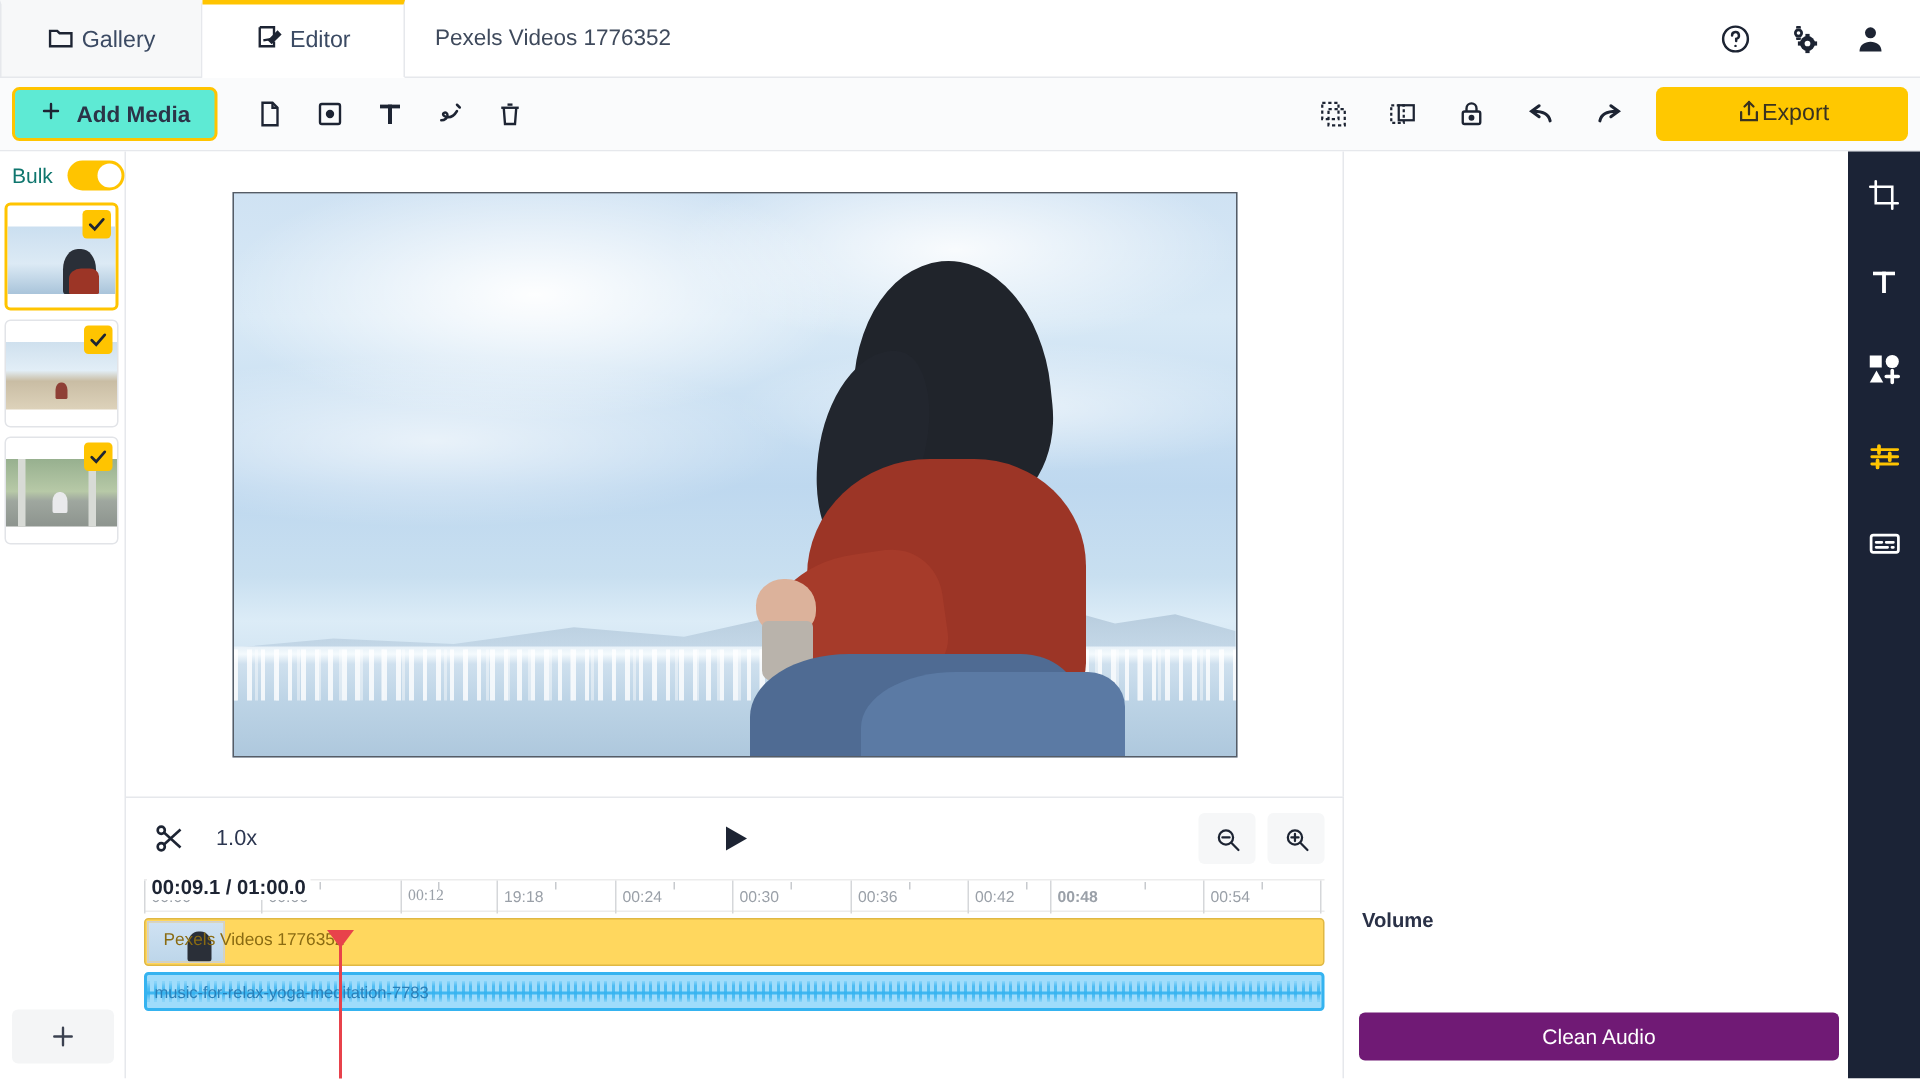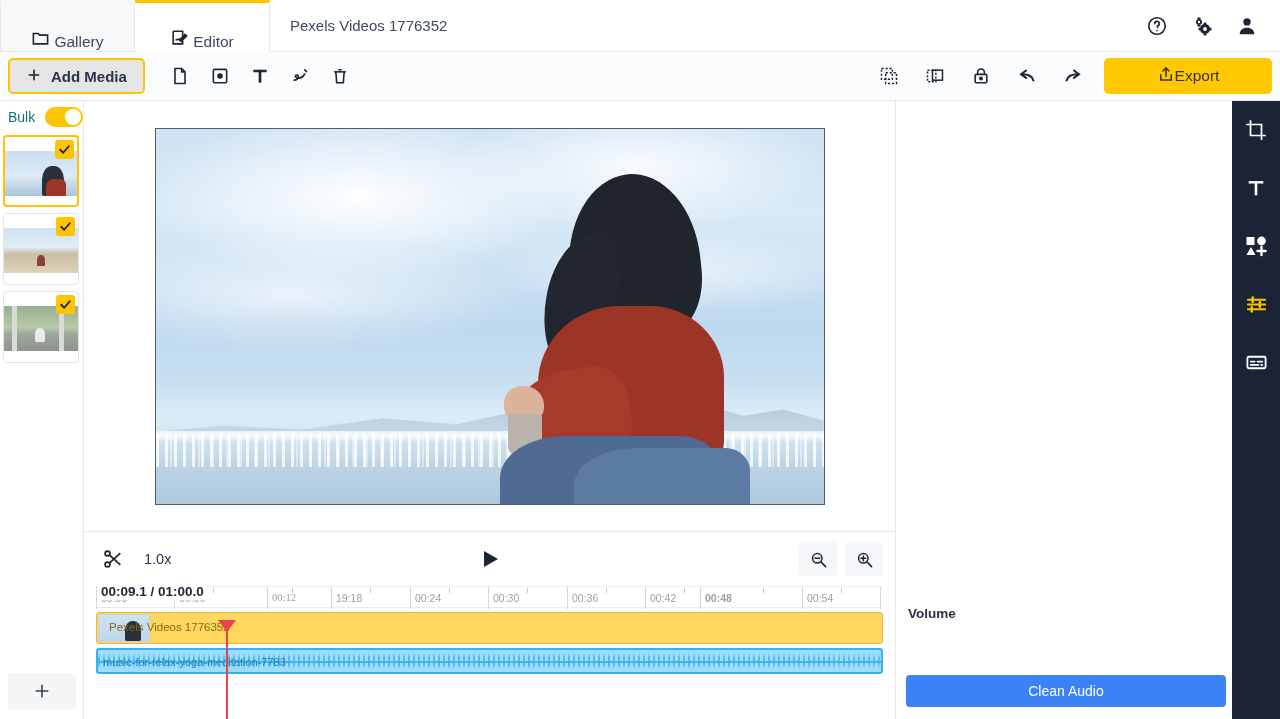--- a/index.html
+++ b/index.html
@@ -19,21 +19,21 @@
   }
   .brand {
     display: flex; align-items: center; gap: 8px;
     padding: 0 22px 0 18px;
   }
   .brand-logo { width: 30px; height: 30px; position: relative; }
   .brand-name { font-size: 23px; font-weight: bold; color: #2b2b2b; letter-spacing: -0.3px; }
 
   .tabs { display: flex; align-items: stretch; height: 52px; }
   .tab {
-    display: flex; align-items: flex-end; justify-content: center; gap: 4px;
+    display: flex; align-items: center; justify-content: center; gap: 4px;
     width: 135px; height: 52px; cursor: pointer;
     font-size: 15.5px; color: #3b4a63;
     background: #f7f8f9;
     border-right: 1px solid #e6e8ec;
     border-top: 3px solid transparent;
     border-bottom: 1px solid #e6e8ec;
   }
   .tab:first-child { border-left: 1px solid #e6e8ec; }
   .tab.active {
     background: #ffffff; border-top: 3px solid #ffc400;
@@ -46,21 +46,21 @@
 
   
   .toolbar {
     position: absolute; left: 0; top: 52px; width: 1280px; height: 49px;
     background: #fafbfc; border-bottom: 1px solid #e6e8ec;
     display: flex; align-items: center;
   }
   .add-media {
     display: flex; align-items: center; gap: 9px;
     margin-left: 8px; height: 36px; padding: 0 16px;
-    background: #e5e5e5; border: 2px solid #ffc400; border-radius: 5px;
+    background: #5eead4; border: 2px solid #ffc400; border-radius: 5px;
     font-size: 15px; font-weight: bold; color: #2b3448; cursor: pointer;
   }
   .tb-group { display: flex; align-items: center; gap: 6px; margin-left: 18px; }
   .tb-btn {
     width: 34px; height: 34px; display: flex; align-items: center; justify-content: center;
     cursor: pointer; border-radius: 4px; background: transparent;
   }
   .toolbar-spacer { flex: 1; }
   .tb-group-right { display: flex; align-items: center; gap: 12px; }
   .export-btn {
@@ -267,21 +267,21 @@
     border-radius: 50%; background: #ffc400;
   }
   .vol-box {
     width: 86px; height: 34px; background: #f6f7f8; border-radius: 4px;
     display: flex; align-items: center; justify-content: space-between; padding: 0 10px;
     font-size: 14px; color: #2a3147; cursor: text;
   }
   .vol-box .pct { font-size: 11px; color: #c9ccd1; }
   .clean-btn {
     position: absolute; left: 10px; top: 574px; width: 320px; height: 32px;
-    background: #3b82f6; border-radius: 4px; color: #fff; font-size: 14px;
+    background: #701a75; border-radius: 4px; color: #fff; font-size: 14px;
     display: flex; align-items: center; justify-content: center; cursor: pointer;
   }
 
   
   .rail {
     position: absolute; left: 1232px; top: 101px; width: 48px; height: 618px;
     background: #1b2336; display: flex; flex-direction: column; align-items: center;
     padding-top: 12px; gap: 24px;
   }
   .rail-btn {

